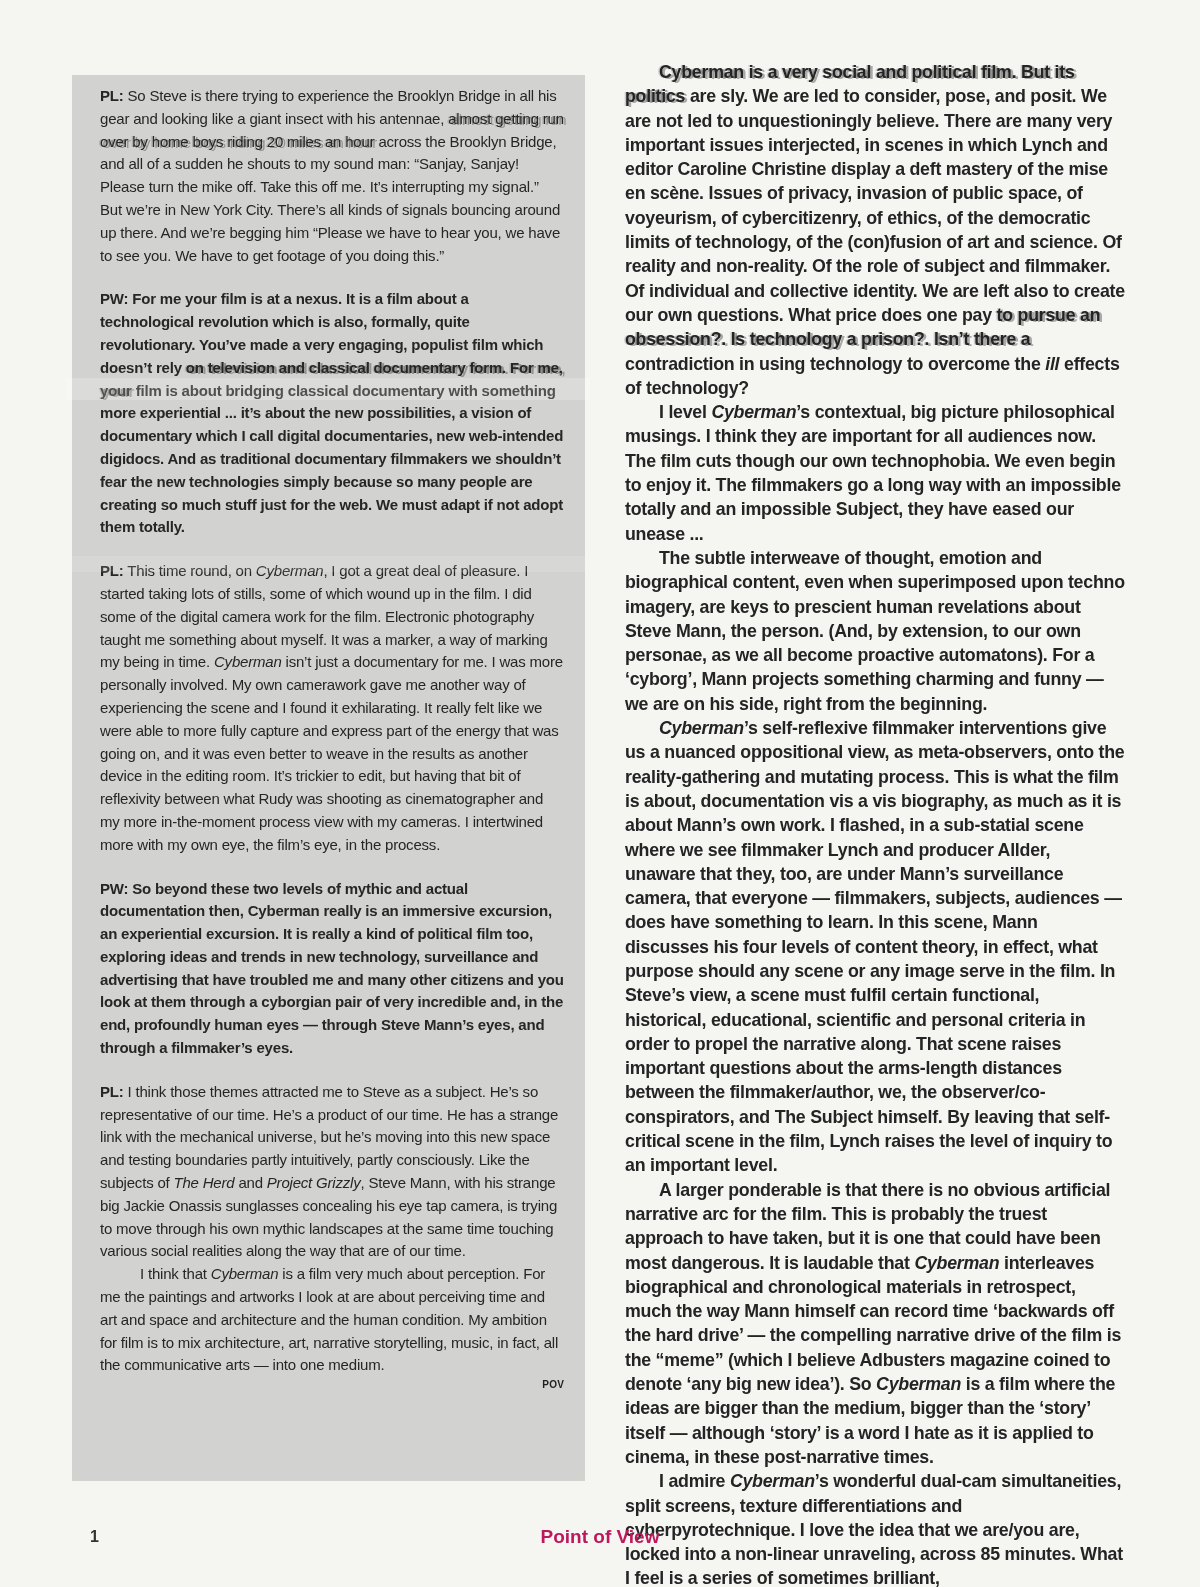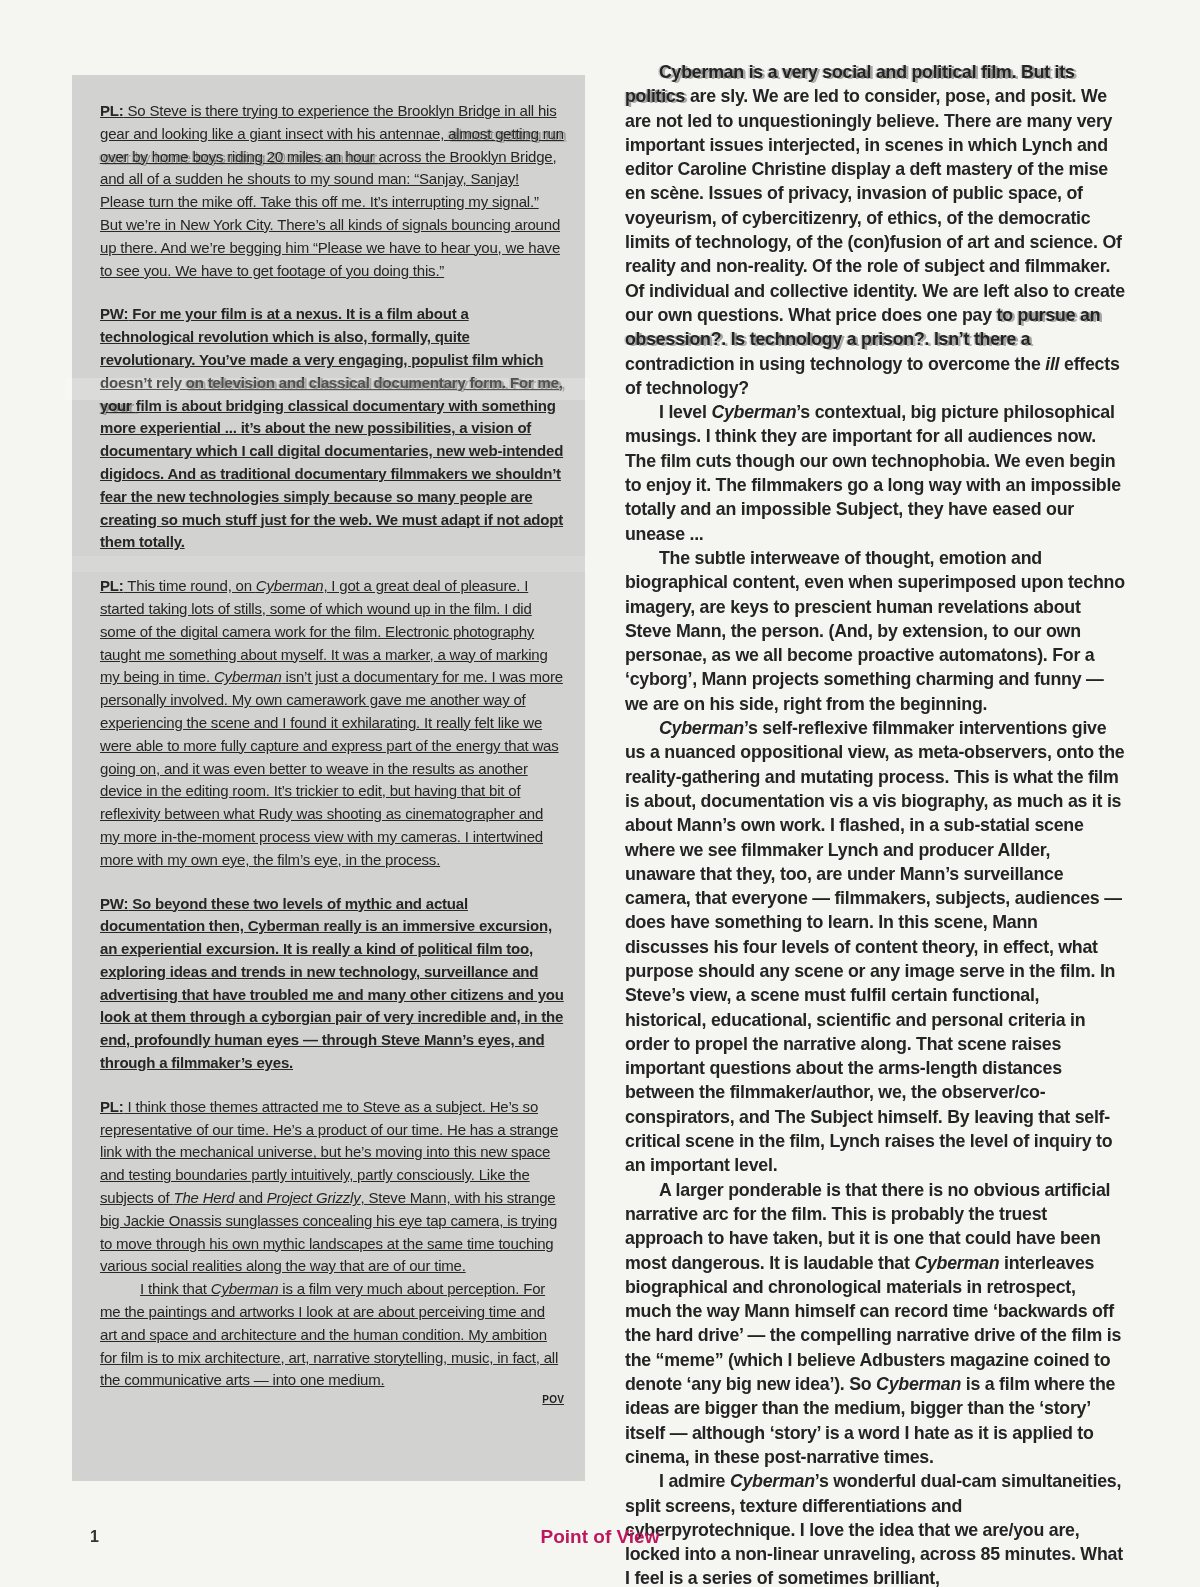--- a/index.html
+++ b/index.html
@@ -9,23 +9,22 @@
     font-family:"Liberation Sans", sans-serif;
     color:#282828;
     overflow:hidden;
   }
   .page { position:absolute; inset:0; }
 
   
   .graybox {
     position:absolute; left:72px; top:75px; width:513px;
     min-height:1406px; box-sizing:border-box;
-    padding:25px 21px 24px 28px;
+    padding:10px 21px 24px 28px;
     background:#d2d2d0;
-    text-decoration:underline;
   }
   .graybox .para {
     font-size:15px; line-height:22.8px; letter-spacing:-0.2px;
     text-align:left; color:#262626;
   }
   .graybox .para.gap { margin-top:21px; }
   .graybox .para.indent { text-indent:40px; }
   .graybox .para.bold { font-weight:bold; }
 
   .pov {

